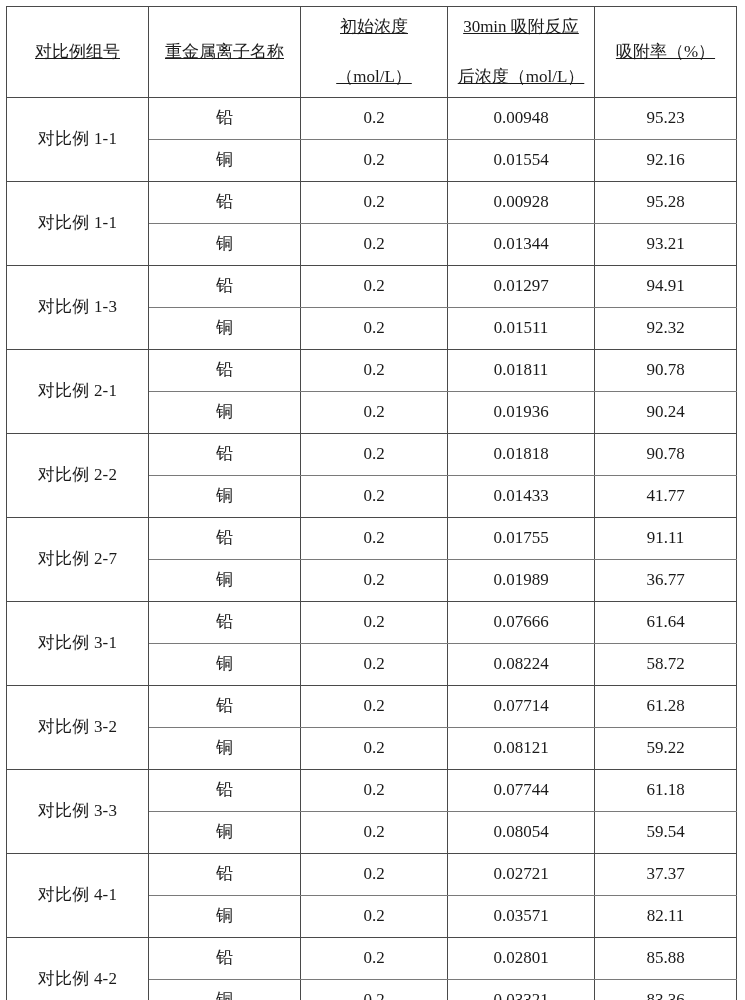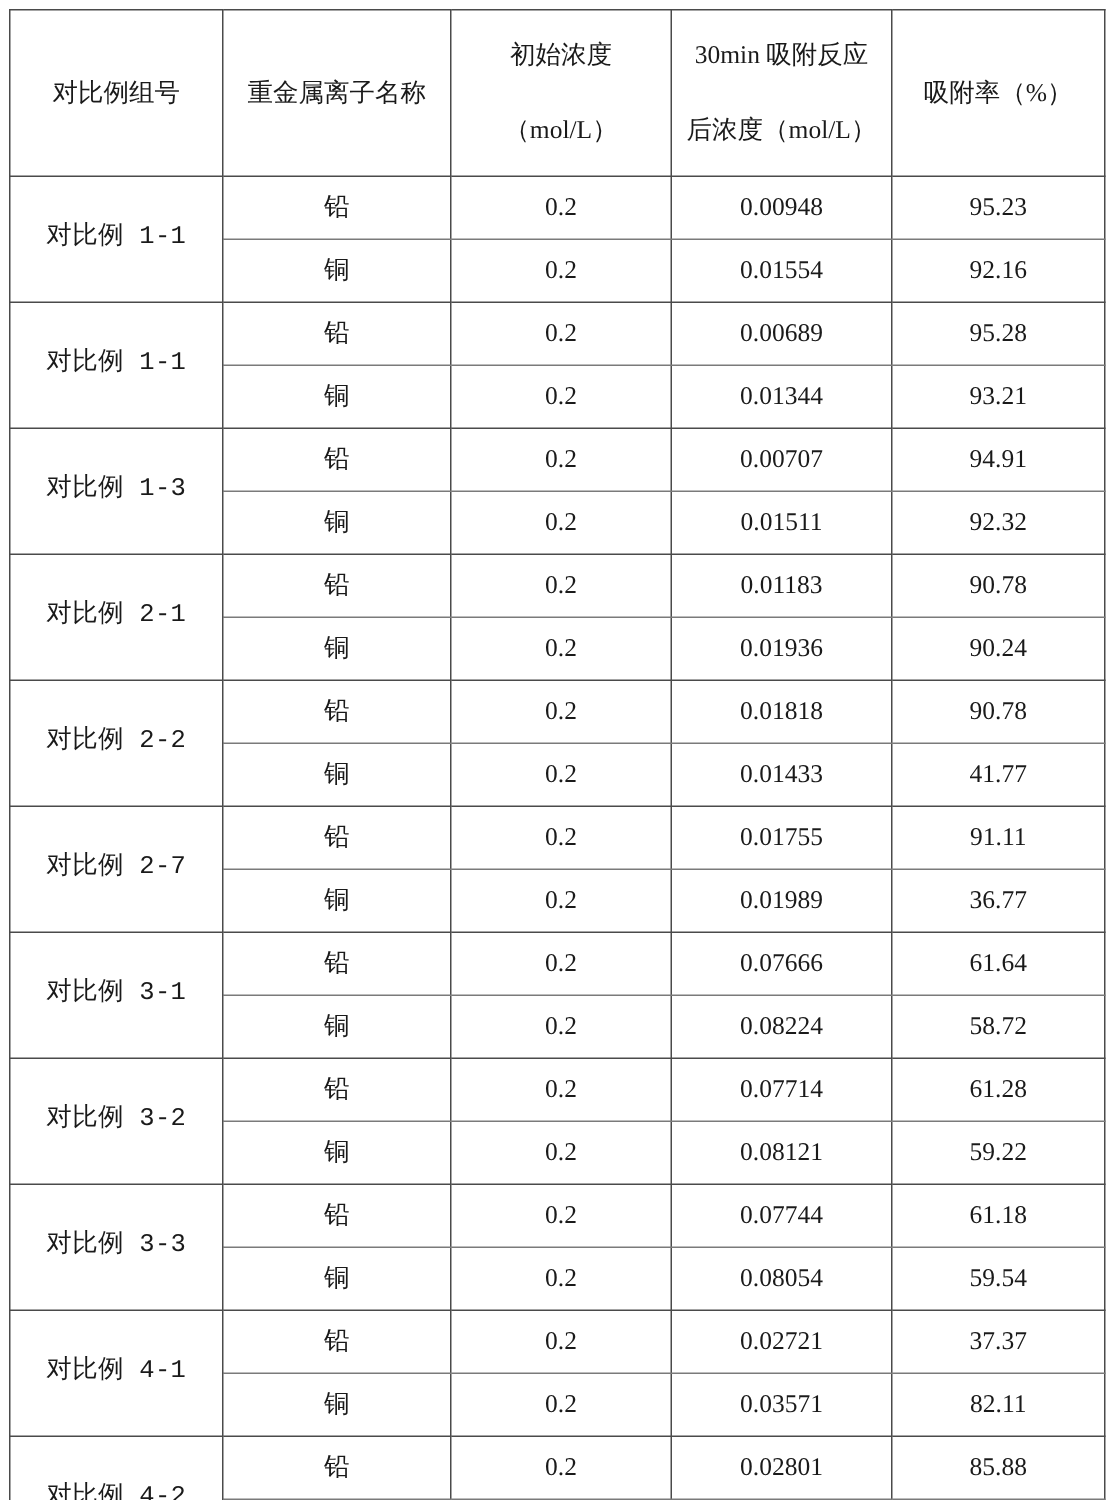--- a/index.html
+++ b/index.html
@@ -44,34 +44,34 @@
     text-align: center;
     vertical-align: middle;
     font-weight: normal;
     font-size: 17px;
     line-height: 1.55;
     padding: 0;
     color: #1a1a1a;
   }
   table.data-table thead th {
     height: 78px;
-    padding: 16px 3px;
+    padding: 6px 3px;
+    text-decoration: underline;
   }
   .hdr-line {
     display: block;
     white-space: nowrap;
   }
   .hdr-line + .hdr-line {
     margin-top: 23px;
   }
   td.group-cell {
     height: 82px;
     font-size: 17px;
     letter-spacing: 0.2px;
-    font-family: Liberation Mono, monospace;
   }
   td.body-cell {
     height: 41px;
     font-size: 17px;
   }
   td.num-cell {
     font-family: "Liberation Serif", "DejaVu Serif", serif;
     font-size: 17px;
   }
   
@@ -131,47 +131,47 @@
           <tr class="sub-row-second group-last">
             <td class="body-cell">铜</td>
             <td class="body-cell num-cell">0.2</td>
             <td class="body-cell num-cell">0.01554</td>
             <td class="body-cell num-cell">92.16</td>
           </tr>
           <tr class="sub-row-first">
             <td class="group-cell" rowspan="2">对比例 1-1</td>
             <td class="body-cell">铅</td>
             <td class="body-cell num-cell">0.2</td>
-            <td class="body-cell num-cell">0.00689</td>
+            <td class="body-cell num-cell">0.00928</td>
             <td class="body-cell num-cell">95.28</td>
           </tr>
           <tr class="sub-row-second group-last">
             <td class="body-cell">铜</td>
             <td class="body-cell num-cell">0.2</td>
             <td class="body-cell num-cell">0.01344</td>
             <td class="body-cell num-cell">93.21</td>
           </tr>
           <tr class="sub-row-first">
             <td class="group-cell" rowspan="2">对比例 1-3</td>
             <td class="body-cell">铅</td>
             <td class="body-cell num-cell">0.2</td>
-            <td class="body-cell num-cell">0.00707</td>
+            <td class="body-cell num-cell">0.01297</td>
             <td class="body-cell num-cell">94.91</td>
           </tr>
           <tr class="sub-row-second group-last">
             <td class="body-cell">铜</td>
             <td class="body-cell num-cell">0.2</td>
             <td class="body-cell num-cell">0.01511</td>
             <td class="body-cell num-cell">92.32</td>
           </tr>
           <tr class="sub-row-first">
             <td class="group-cell" rowspan="2">对比例 2-1</td>
             <td class="body-cell">铅</td>
             <td class="body-cell num-cell">0.2</td>
-            <td class="body-cell num-cell">0.01183</td>
+            <td class="body-cell num-cell">0.01811</td>
             <td class="body-cell num-cell">90.78</td>
           </tr>
           <tr class="sub-row-second group-last">
             <td class="body-cell">铜</td>
             <td class="body-cell num-cell">0.2</td>
             <td class="body-cell num-cell">0.01936</td>
             <td class="body-cell num-cell">90.24</td>
           </tr>
           <tr class="sub-row-first">
             <td class="group-cell" rowspan="2">对比例 2-2</td>

